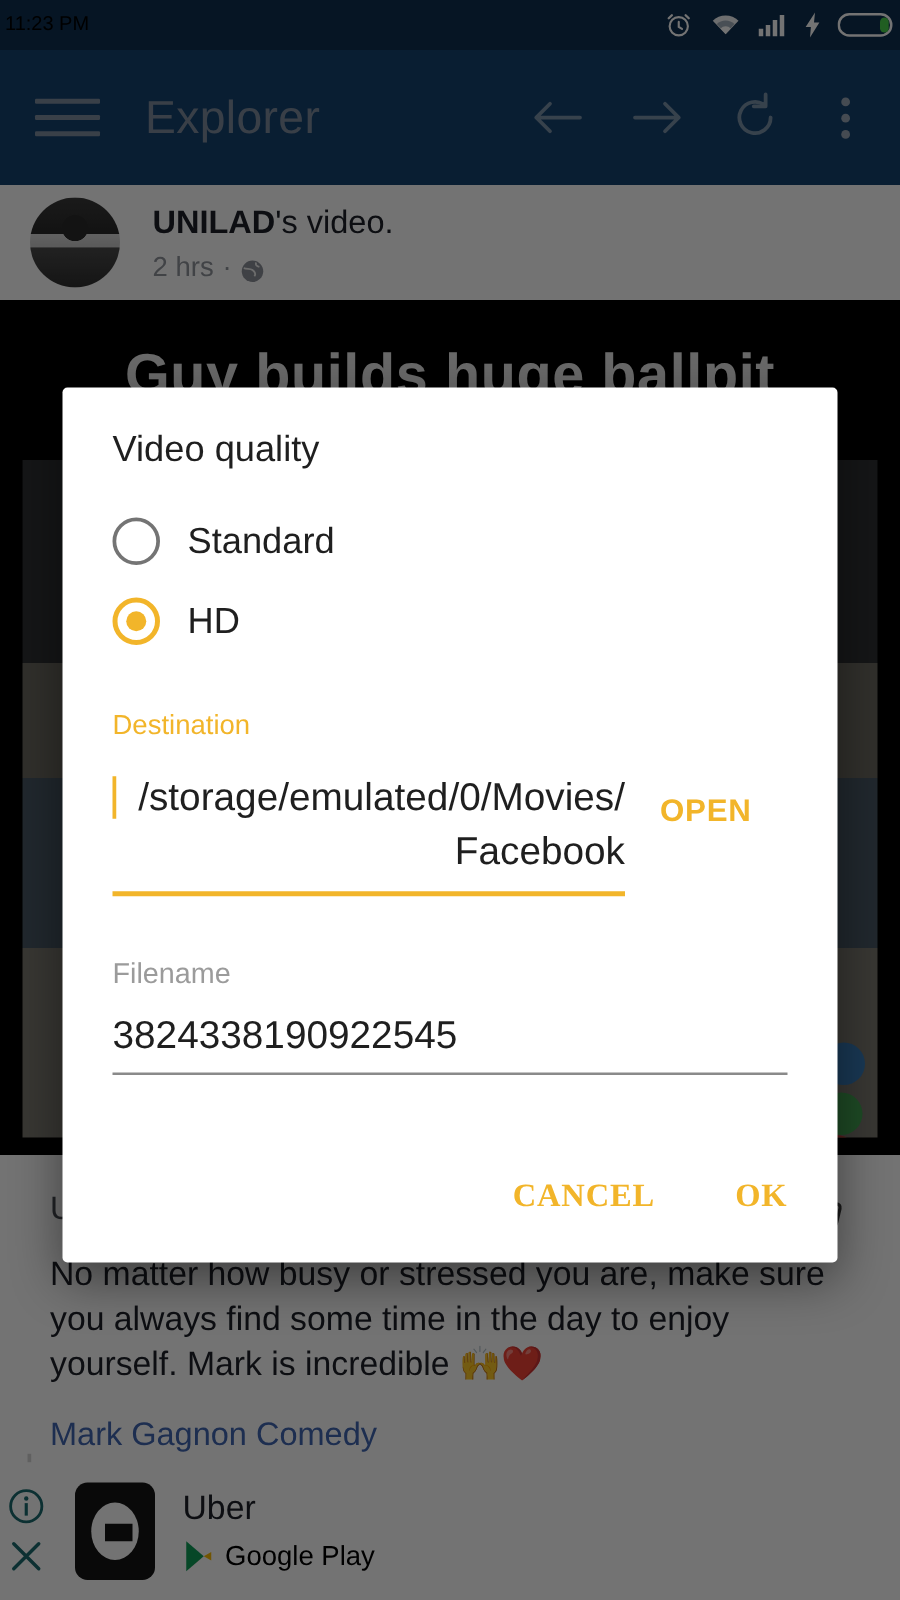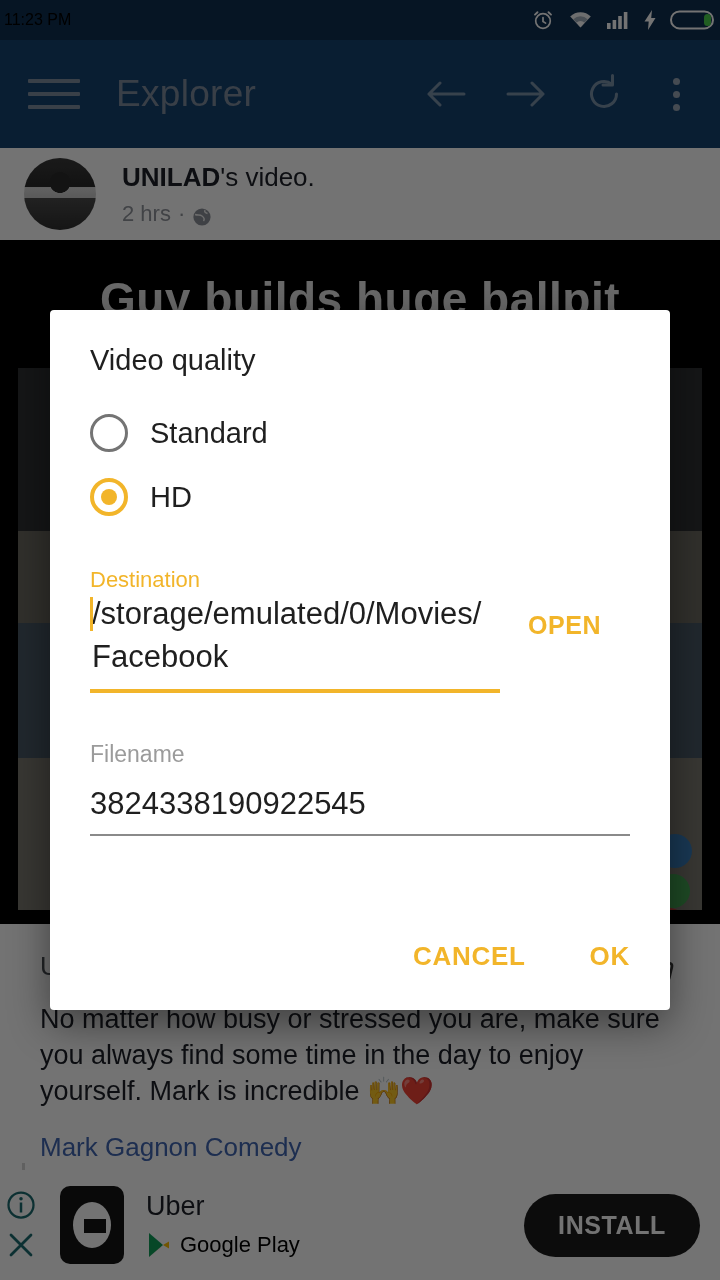--- a/index.html
+++ b/index.html
@@ -227,21 +227,22 @@
     border-radius: 50%; background: #F2B52A;
   }
   .radio-label { font-size: 29px; color: #1f1f1f; }
 
   #destination-block { margin-top: 38px; position: relative; }
   #destination-label {
     font-size: 22px; color: #F2B52A;
   }
   #destination-field-row {
     display: flex; align-items: flex-start;
-    margin-top: 0;
+    margin-top: 24px;
+    text-align: right;
   }
   #destination-input {
     width: 410px; position: relative;
     padding-bottom: 10px;
     border-bottom: 4px solid #F2B52A;
   }
   #destination-caret {
     position: absolute; left: 0; top: 4px;
     width: 3px; height: 34px; background: #F2B52A;
   }
@@ -265,20 +266,21 @@
   #filename-value { font-size: 31px; color: #1f1f1f; }
 
   #dialog-buttons {
     position: absolute; right: 34px; bottom: 28px;
     display: flex; align-items: center; gap: 52px;
   }
   .dlg-btn {
     color: #F2B52A; font-size: 26px;
     font-weight: bold; letter-spacing: .7px;
     padding: 10px 6px;
+    font-family: Liberation Serif, serif;
   }
 </style>
 </head>
 <body>
 
 <div id="app-background">
 
   <div id="status-bar">
     <div>11:23 PM</div>
     <div id="status-icons">
@@ -398,21 +400,20 @@
           <path d="M3 2 17 14 3 26z" fill="none"></path>
           <path d="M3 2l9.5 8.2L17 14 3 2z" fill="#4285f4"></path>
           <path d="M3 26l9.5-8.2L17 14 3 26z" fill="#ea4335"></path>
           <path d="M17 14l6-3.4v6.8z" fill="#fbbc04"></path>
         </svg>
         <div id="ad-store-label">
           <span>Google</span><span> Play</span>
         </div>
       </div>
     </div>
-    <div id="install-btn">INSTALL</div>
   </div>
 </div>
 
 <div id="scrim"></div>
 
 <div id="dialog">
   <div id="dialog-title">Video quality</div>
 
   <div class="radio-row">
     <div class="radio-outer"></div>

